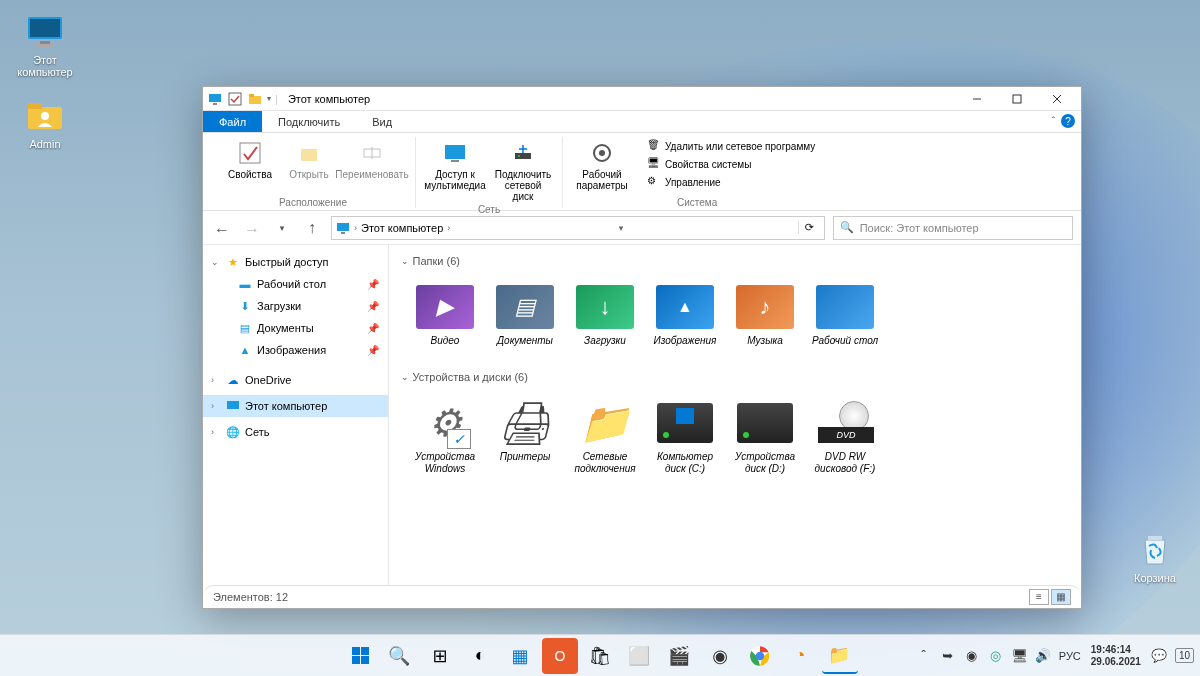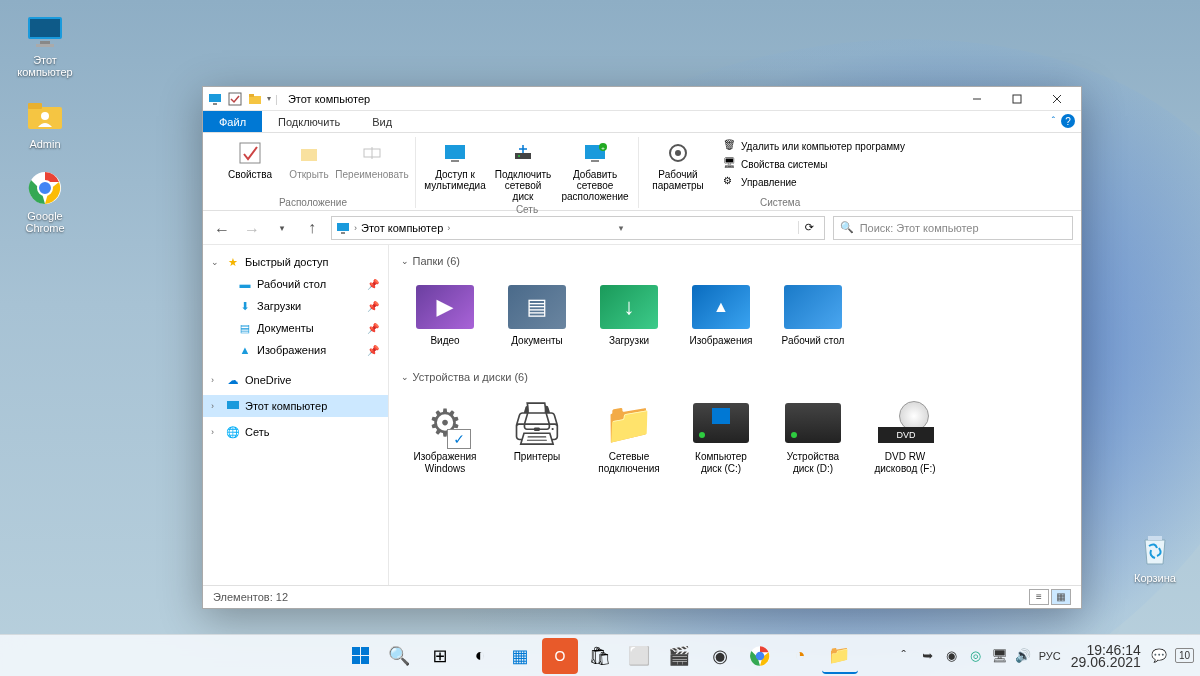--- a/index.html
+++ b/index.html
@@ -56,21 +56,21 @@
 .nav { width: 186px; border-right: 1px solid #e8e8e8; padding: 6px 0; font-size: 11px; overflow: hidden; }
 .nav .ni { display: flex; align-items: center; gap: 4px; padding: 3px 8px 3px 20px; cursor: pointer; }
 .nav .ni.sub { padding-left: 34px; }
 .nav .ni.sel { background: #cce8ff; }
 .nav .ni .chev { width: 10px; font-size: 9px; color: #666; margin-left: -12px; }
 .nav .ni .nico { width: 16px; height: 16px; display: flex; align-items: center; justify-content: center; }
 .nav .ni .pin { margin-left: auto; color: #888; font-size: 10px; }
 .content { flex: 1; padding: 6px 12px; overflow: auto; }
 .section-hdr { font-size: 11px; color: #555; padding: 4px 0; display: flex; align-items: center; gap: 4px; cursor: pointer; }
 .section-hdr .chev { font-size: 9px; }
-.icon-grid { display: flex; gap: 12px; padding: 8px 4px 16px; flex-wrap: wrap; }
+.icon-grid { display: flex; gap: 0; padding: 8px 4px 16px; flex-wrap: wrap; font-style: italic; }
 .gitem { width: 80px; display: flex; flex-direction: column; align-items: center; cursor: pointer; padding: 4px; }
 .gitem .big { width: 62px; height: 48px; display: flex; align-items: center; justify-content: center; }
 .gitem .gl { font-size: 10px; text-align: center; line-height: 12px; margin-top: 4px; }
 .folder { width: 58px; height: 44px; border-radius: 3px; position: relative; }
 .folder::after { content: ''; position: absolute; top: 50%; left: 50%; transform: translate(-50%,-50%); color: #fff; font-size: 22px; }
 .f-video { background: linear-gradient(135deg,#6b3fa0,#a963d8); }
 .f-video::after { content: '▶'; }
 .f-docs { background: linear-gradient(135deg,#4a6a8a,#6a85a0); }
 .f-docs::after { content: '▤'; }
 .f-down { background: linear-gradient(135deg,#1a9a5a,#3dcb8a); }
@@ -83,30 +83,30 @@
 .drive { width: 56px; height: 40px; background: linear-gradient(#444,#222); border-radius: 3px; position: relative; }
 .drive .light { position: absolute; bottom: 5px; left: 6px; width: 6px; height: 6px; border-radius: 50%; background: #2ecc40; }
 .drive.win::before { content: ''; position: absolute; top: 5px; left: 50%; transform: translateX(-50%); width: 18px; height: 16px; background: #0078d4; }
 .dvd-ico { position: relative; width: 56px; height: 44px; }
 .dvd-ico .disc { position: absolute; top: 0; right: 4px; width: 30px; height: 30px; border-radius: 50%; background: radial-gradient(#fff,#ccc); border: 1px solid #999; }
 .dvd-ico .bar { position: absolute; bottom: 2px; left: 1px; width: 100%; height: 16px; background: #222; color: #fff; font-size: 9px; display: flex; align-items: center; justify-content: center; }
 .gear-big { width: 48px; height: 48px; color: #666; font-size: 38px; display: flex; align-items: center; justify-content: center; position: relative; }
 .gear-big .check { position:absolute; bottom:-2px; right:-2px; width:24px; height:20px; background:#fff; border:1px solid #888; color:#0078d4; font-size:14px; display:flex; align-items:center; justify-content:center; }
 .printer-ico { font-size: 42px; color: #444; }
 .netfolder { font-size: 40px; color: #e8c040; position: relative; }
-.status { height: 22px; border-top: 1px solid #e0e0e0; display: flex; align-items: center; padding: 0 10px; font-size: 11px; color: #555; }
+.status { height: 22px; border-top: 1px solid #e0e0e0; display: flex; align-items: center; padding: 0 10px; font-size: 11px; color: #555; border-radius: 11px; }
 .status .views { margin-left: auto; display: flex; gap: 2px; }
 .status .views div { width: 20px; height: 16px; border: 1px solid #aaa; display: flex; align-items: center; justify-content: center; font-size: 10px; cursor: pointer; }
 
 .taskbar { position: absolute; bottom: 0; left: 0; right: 0; height: 42px; background: rgba(243,247,252,.9); backdrop-filter: blur(10px); border-top: 1px solid rgba(0,0,0,.1); display: flex; align-items: center; }
 .tb-center { position: absolute; left: 50%; transform: translateX(-50%); display: flex; gap: 4px; }
 .tb-ico { width: 36px; height: 36px; display: flex; align-items: center; justify-content: center; cursor: pointer; border-radius: 4px; font-size: 18px; }
 .tray { position: absolute; right: 6px; display: flex; align-items: center; gap: 6px; font-size: 11px; color: #333; }
 .tray .tico { width: 18px; height: 18px; display: flex; align-items: center; justify-content: center; cursor: pointer; font-size: 13px; }
-.tray .clock { display: flex; flex-direction: column; align-items: flex-end; font-size: 14px; line-height: 12px; padding: 0 4px; }
+.tray .clock { display: flex; flex-direction: column; align-items: flex-start; font-size: 10px; line-height: 12px; padding: 0 4px; font-weight: bold; }
 .win-logo { display: grid; grid-template-columns: 8px 8px; grid-template-rows: 8px 8px; gap: 1px; }
 .win-logo div { background: #0078d4; }
 svg { display: block; }
 </style>
 </head>
 <body>
 
 <div class="bloom"></div>
 
 <div class="desktop-icons">
@@ -125,34 +125,20 @@
     <div class="ico">
         <svg width="38" height="34" viewBox="0 0 38 34">
           <rect x="2" y="8" width="34" height="22" rx="2" fill="#f5c542"></rect>
           <rect x="2" y="4" width="14" height="6" rx="1" fill="#e8b030"></rect>
           <circle cx="19" cy="17" r="4" fill="#fff"></circle>
           <path d="M12 28 Q19 20 26 28 Z" fill="#fff"></path>
         </svg>
       </div>
     <div class="lbl">Admin</div>
   </div>
-  <div class="d-icon">
-    <div class="ico">
-        <svg width="36" height="36" viewBox="0 0 36 36">
-          <circle cx="18" cy="18" r="16" fill="#fff"></circle>
-          <path d="M18 2 A16 16 0 0 1 32 12 L18 12 Z" fill="#ea4335"></path>
-          <path d="M32 12 A16 16 0 0 1 18 34 L22 20 Z" fill="#fbbc05"></path>
-          <path d="M18 34 A16 16 0 0 1 4 10 L14 20 Z" fill="#34a853"></path>
-          <circle cx="18" cy="18" r="7" fill="#4285f4"></circle>
-          <circle cx="18" cy="18" r="5" fill="#fff" fill-opacity="0"></circle>
-          <circle cx="18" cy="18" r="7" fill="none" stroke="#fff" stroke-width="2"></circle>
-        </svg>
-      </div>
-    <div class="lbl">Google Chrome</div>
-  </div>
 </div>
 
 <div class="recycle-bin">
   <div>
       <svg width="40" height="40" viewBox="0 0 40 40">
         <path d="M10 10 L30 10 L28 34 L12 34 Z" fill="#e8f4fa" stroke="#8ab" stroke-width="1"></path>
         <rect x="13" y="6" width="14" height="4" fill="#cde"></rect>
         <path d="M14 16 Q20 12 22 18 M24 18 Q28 24 22 26 M20 28 Q14 26 16 20" stroke="#1a9adc" stroke-width="2" fill="none"></path>
       </svg>
     </div>
@@ -260,49 +246,38 @@
         <div class="ritem">
           <div class="ri">
               <svg width="24" height="20">
                 <rect x="4" y="10" width="16" height="6" fill="#444"></rect>
                 <circle cx="8" cy="13" r="1" fill="#2ecc40"></circle>
                 <path d="M12 2 L12 10 M8 6 L16 6" stroke="#0078d4" stroke-width="1.5"></path>
               </svg>
             </div>
           <div class="rl">Подключить сетевой диск</div>
         </div>
-        <div class="ritem" style="width:70px">
-          <div class="ri">
-              <svg width="24" height="20">
-                <rect x="2" y="2" width="20" height="14" fill="#1a9adc"></rect>
-                <rect x="8" y="17" width="8" height="2" fill="#888"></rect>
-                <circle cx="20" cy="4" r="4" fill="#2a2"></circle>
-                <text x="20" y="7" font-size="6" fill="#fff" text-anchor="middle">+</text>
-              </svg>
-            </div>
-          <div class="rl">Добавить сетевое расположение</div>
-        </div>
       </div>
       <div class="glabel">Сеть</div>
     </div>
     <div class="rgroup">
       <div class="items">
         <div class="ritem">
           <div class="ri">
               <svg width="24" height="24">
                 <circle cx="12" cy="12" r="8" fill="none" stroke="#555" stroke-width="2"></circle>
                 <circle cx="12" cy="12" r="3" fill="#555"></circle>
               </svg>
             </div>
           <div class="rl">Рабочий параметры</div>
         </div>
         <div class="rlist">
           <div class="rli">
               <span class="li-ico">🗑</span>
-              <span>Удалить или компьютер программу</span>
+              <span>Удалить или сетевое программу</span>
             </div>
           <div class="rli">
               <span class="li-ico">🖥</span>
               <span>Свойства системы</span>
             </div>
           <div class="rli">
               <span class="li-ico">⚙</span>
               <span>Управление</span>
             </div>
         </div>
@@ -411,35 +386,41 @@
             <div class="gl">Загрузки</div>
           </div>
         <div class="gitem">
             <div class="big">
               <div class="folder f-pict"></div>
             </div>
             <div class="gl">Изображения</div>
           </div>
         <div class="gitem">
             <div class="big">
+              <div class="folder f-music"></div>
+            </div>
+            <div class="gl">Музыка</div>
+          </div>
+        <div class="gitem">
+            <div class="big">
               <div class="folder f-desk"></div>
             </div>
             <div class="gl">Рабочий стол</div>
           </div>
       </div>
       <div class="section-hdr">
           <span class="chev">⌄</span>
           <span>Устройства и диски (6)</span>
         </div>
       <div class="icon-grid">
         <div class="gitem">
             <div class="big">
               <div class="gear-big">⚙<span class="check">✓</span></div>
             </div>
-            <div class="gl">Изображения Windows</div>
+            <div class="gl">Устройства Windows</div>
           </div>
         <div class="gitem">
             <div class="big printer-ico">🖨</div>
             <div class="gl">Принтеры</div>
           </div>
         <div class="gitem">
             <div class="big netfolder">📁</div>
             <div class="gl">Сетевые подключения</div>
           </div>
         <div class="gitem">

